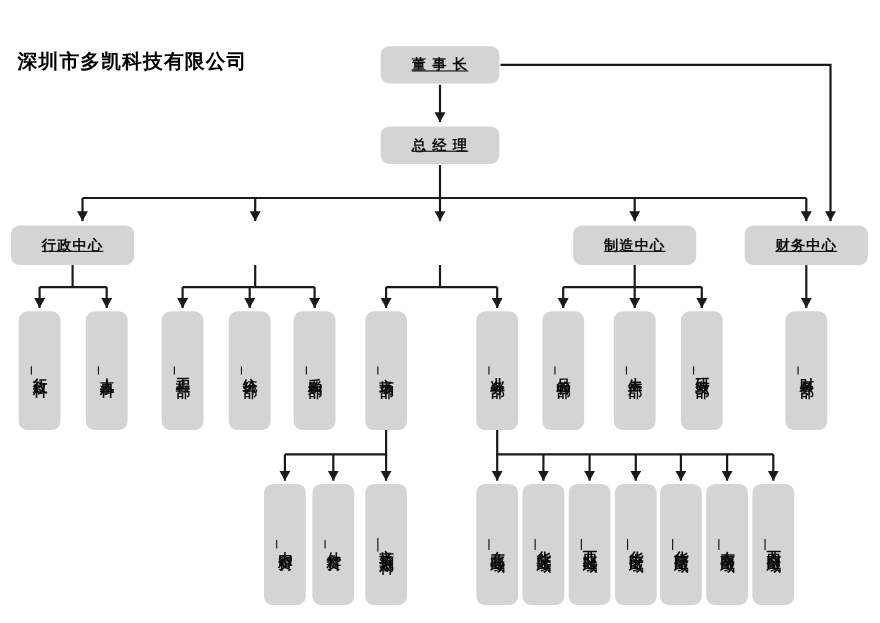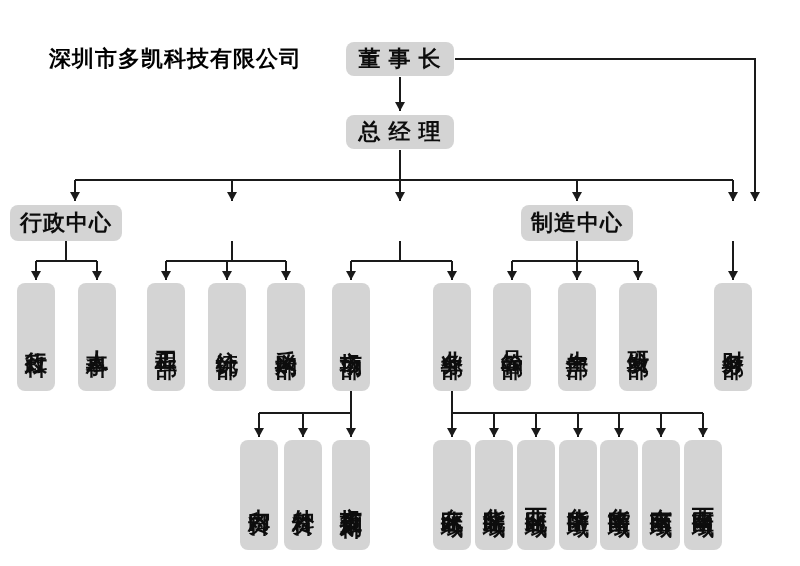--- a/index.html
+++ b/index.html
@@ -2,27 +2,27 @@
 <html><head>
 <meta charset="utf-8">
 <style>
   html,body{margin:0;padding:0;background:#ffffff;}
   #canvas{
     position:relative;width:800px;height:566px;background:#ffffff;overflow:hidden;
     font-family:"Liberation Sans","DejaVu Sans",sans-serif;color:#111111;
   }
   #wires{position:absolute;left:0;top:0;z-index:0;}
   .company{
-    position:absolute;left:16px;top:44px;font-size:22px;font-weight:bold;
-    letter-spacing:1px;color:#000000;white-space:nowrap;z-index:2;margin-left:33px;
+    position:absolute;left:16px;top:44px;font-size:18px;font-weight:bold;
+    letter-spacing:1px;color:#000000;white-space:nowrap;z-index:2;
   }
   .node{
     position:absolute;z-index:1;background:#d4d4d4;border-radius:8px;
     display:flex;align-items:center;justify-content:center;
-    font-weight:bold;font-size:22px;color:#0d0d0d;
+    font-weight:bold;font-size:13px;color:#0d0d0d;text-decoration:underline;
   }
   .node.h{white-space:nowrap;letter-spacing:1px;}
   .node.v{
     writing-mode:vertical-rl;text-orientation:upright;
     letter-spacing:2.5px;line-height:38px;
   }
 </style>
 </head>
 <body>
 
@@ -84,20 +84,21 @@
     </g>
   </svg>
 
   <div class="company">深圳市多凯科技有限公司</div>
 
   <div class="node h" style="left:346px;top:42px;width:108px;height:34px">董 事 长</div>
   <div class="node h" style="left:10px;top:205px;width:112px;height:36px">行政中心</div>
 
   <div class="node h" style="left:346px;top:115px;width:108px;height:34px">总 经 理</div>
   <div class="node h" style="left:521px;top:205px;width:112px;height:36px">制造中心</div>
+  <div class="node h" style="left:677px;top:205px;width:112px;height:36px">财务中心</div>
 
   <div class="node v" style="left:17px;top:283px;width:38px;height:108px">行政科</div>
   <div class="node v" style="left:78px;top:283px;width:38px;height:108px">人事科</div>
   <div class="node v" style="left:147px;top:283px;width:38px;height:108px">工程部</div>
   <div class="node v" style="left:208px;top:283px;width:38px;height:108px">统计部</div>
   <div class="node v" style="left:267px;top:283px;width:38px;height:108px">采购部</div>
   <div class="node v" style="left:332px;top:283px;width:38px;height:108px">市场部</div>
   <div class="node v" style="left:433px;top:283px;width:38px;height:108px">业务部</div>
   <div class="node v" style="left:493px;top:283px;width:38px;height:108px">品管部</div>
   <div class="node v" style="left:558px;top:283px;width:38px;height:108px">生产部</div>

